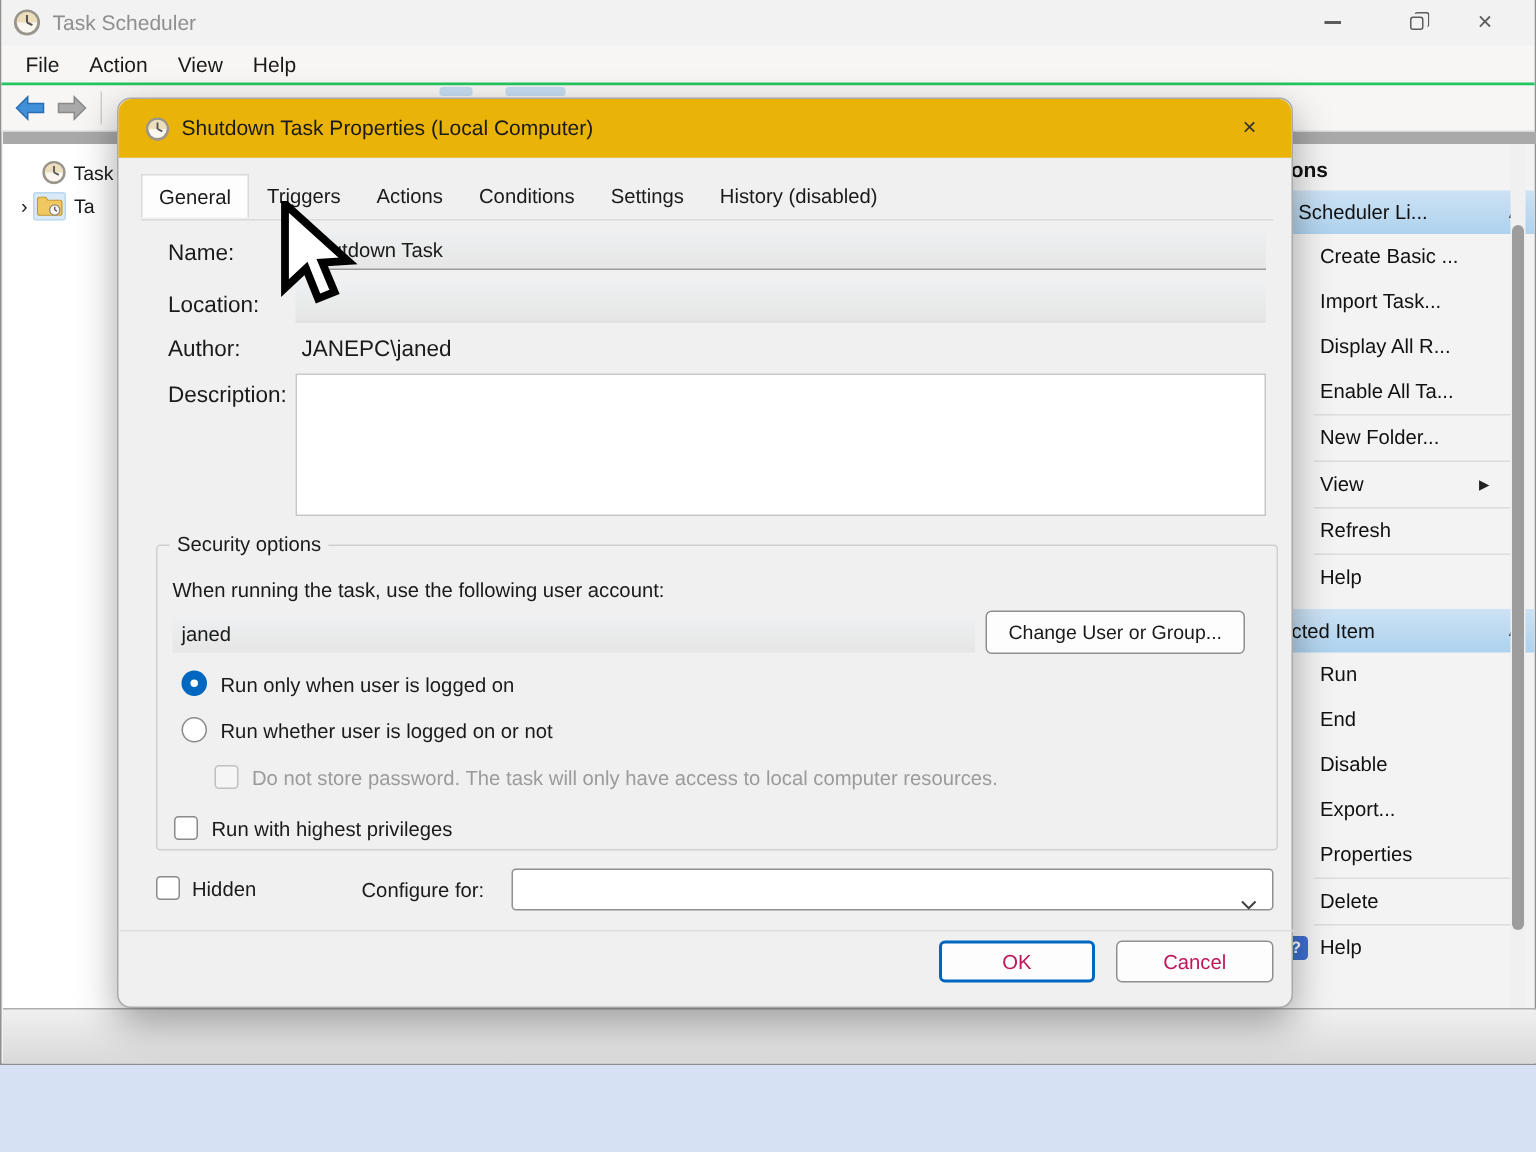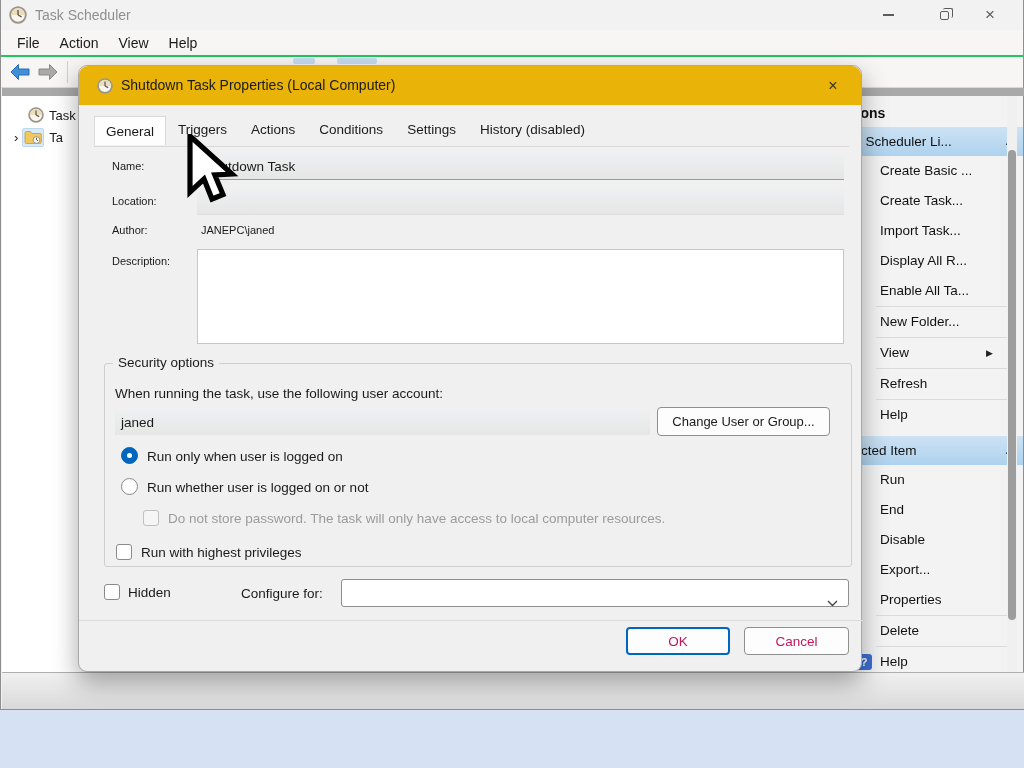--- a/index.html
+++ b/index.html
@@ -52,26 +52,26 @@
 
   #statusbar { position:absolute; left:1px; top:672px; width:1022px; height:37px; background:linear-gradient(#f0f0f0,#d9d9d9); border-top:1px solid #aeaeae; }
 
   
   #dialog { position:absolute; left:78px; top:65px; width:784px; height:607px; background:#f0f0f0;
     border:1px solid #a9a9a9; border-radius:9px; box-shadow:0 10px 26px rgba(0,0,0,.35); z-index:5; }
   #dialog-header { position:absolute; left:0; top:0; width:100%; height:40px; background:#eab308; border-radius:9px 9px 0 0; border-bottom:1px solid #e8eef3; }
   #dialog-title { position:absolute; left:42px; top:11px; font-size:14px; color:#1a1a1a; }
   #dialog-close { position:absolute; right:14px; top:7px; width:28px; height:26px; display:flex; align-items:center; justify-content:center; font-size:16px; color:#333; }
 
-  #tab-strip { position:absolute; left:15px; top:50px; display:flex; align-items:flex-start; }
+  #tab-strip { position:absolute; left:15px; top:50px; display:flex; align-items:center; }
   .tab { font-size:13.5px; color:#1a1a1a; padding:5px 11px 6px; border:1px solid transparent; border-bottom:none; }
   .tab.active { background:#fdfdfd; border-color:#d9d9d9; padding-top:7px; position:relative; z-index:2; }
   #tab-underline { position:absolute; left:15px; top:80px; width:755px; height:1px; background:#d9d9d9; }
 
-  .fld-label { position:absolute; left:33px; font-size:11px; color:#1a1a1a; }
+  .fld-label { position:absolute; left:33px; font-size:15px; color:#1a1a1a; }
   .flat-field { position:absolute; left:118px; width:647px; height:27px; background:linear-gradient(#eef0f1,#e6e6e6); border-bottom:1px solid #9a9a9a; font-size:13.5px; color:#1a1a1a; line-height:27px; padding-left:7px; }
   .flat-field.noline { border-bottom:1px solid #dedede; }
   #description-box { position:absolute; left:118px; top:183px; width:647px; height:95px; background:#ffffff; border:1px solid #c6c6c6; }
 
   #security-group { position:absolute; left:25px; top:297px; width:748px; height:204px; border:1px solid #cfcfcf; border-radius:3px; }
   #security-legend { position:absolute; left:8px; top:-9px; background:#f0f0f0; padding:0 5px; font-size:13.5px; color:#1a1a1a; }
   #account-hint { position:absolute; left:10px; top:22px; font-size:13.5px; color:#1a1a1a; }
   #account-field { position:absolute; left:10px; top:46px; width:535px; height:25px; background:linear-gradient(#eef0f1,#e6e6e6); font-size:13.5px; line-height:25px; padding-left:6px; color:#1a1a1a; }
   #change-user-btn { position:absolute; left:552px; top:43px; width:173px; height:29px; background:#fdfdfd; border:1px solid #8f8f8f; border-radius:4px; font-size:13px; color:#1a1a1a; display:flex; align-items:center; justify-content:center; }
 
@@ -180,21 +180,20 @@
     <div id="center-pane"></div>
 
     <div id="actions-pane">
       <div id="actions-title">Actions</div>
 
       <div class="ap-header">
         <span class="hdr-label">Task Scheduler Li...</span>
         <span class="ap-glyph">▲</span>
       </div>
       <div class="ap-item">Create Basic ...</div>
-      <div class="ap-item">Create Task...</div>
       <div class="ap-item">Import Task...</div>
       <div class="ap-item">Display All R...</div>
       <div class="ap-item">Enable All Ta...</div>
       <div class="ap-sep"></div>
       <div class="ap-item">New Folder...</div>
       <div class="ap-sep"></div>
       <div class="ap-item"><span>View</span><span class="submenu-arrow">▶</span></div>
       <div class="ap-sep"></div>
       <div class="ap-item">Refresh</div>
       <div class="ap-sep"></div>

